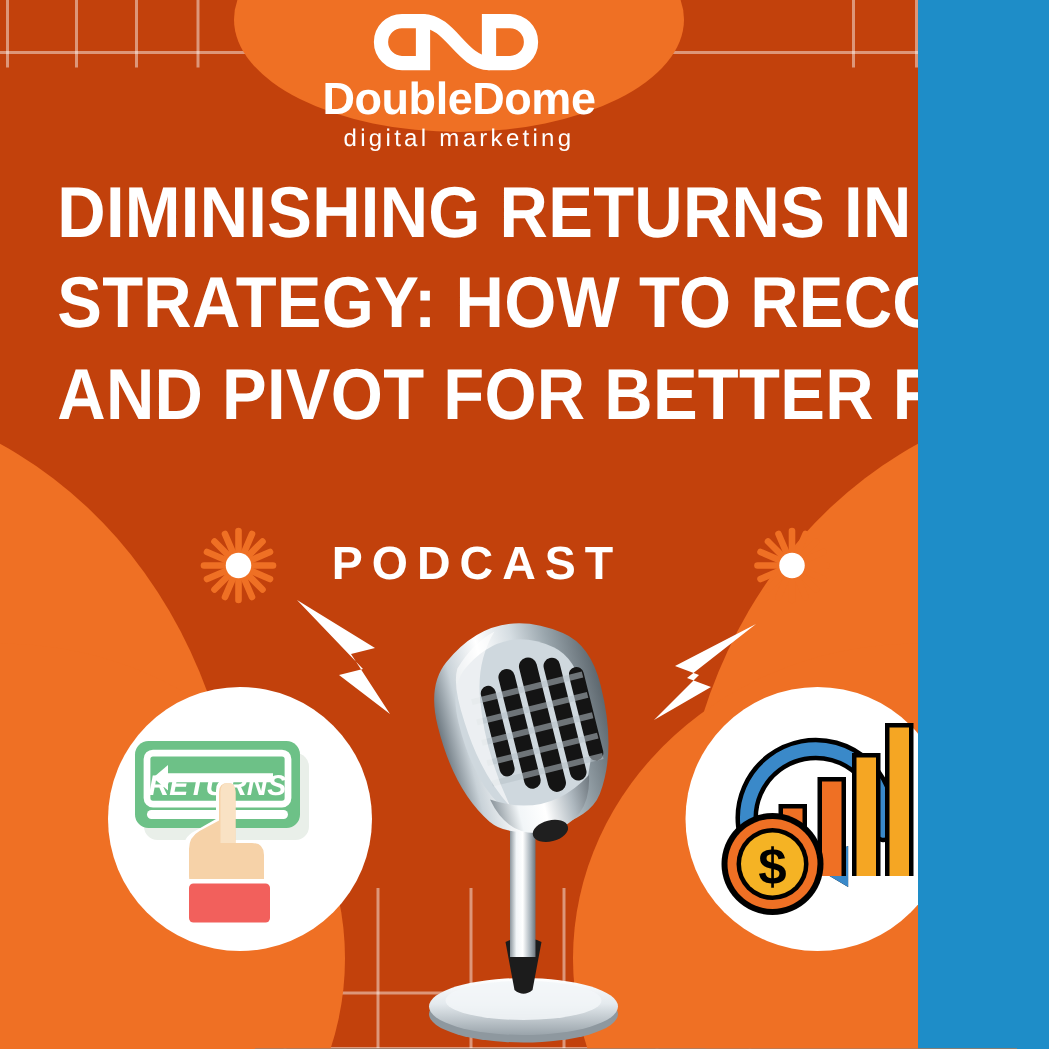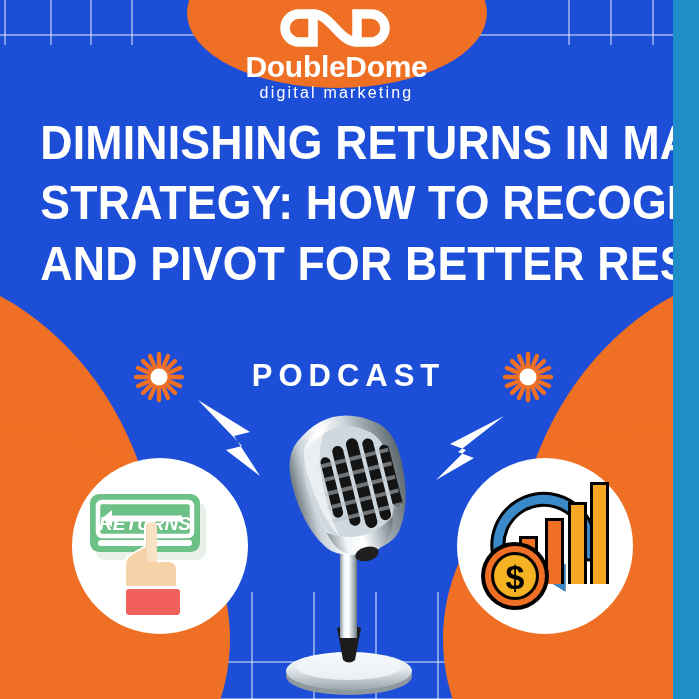--- a/index.html
+++ b/index.html
@@ -5,22 +5,22 @@
 <style>
   html,body{margin:0;padding:0;}
   body{
     width:699px;height:699px;
     background:#1e8dc8;
     font-family:"Liberation Sans", sans-serif;
     overflow:hidden;
   }
   #canvas{
     position:relative;
-    width:673px;height:699px;
-    background:#1d4ed8;
+    width:612px;height:699px;
+    background:#c2410c;
     overflow:hidden;
   }
 
   
   .grid-line{position:absolute;background:rgba(255,255,255,.45);}
   .grid-v{width:1.5px;}
   .grid-h{height:1.5px;}
 
   
   .blob{position:absolute;background:#ef7024;border-radius:50%;}

